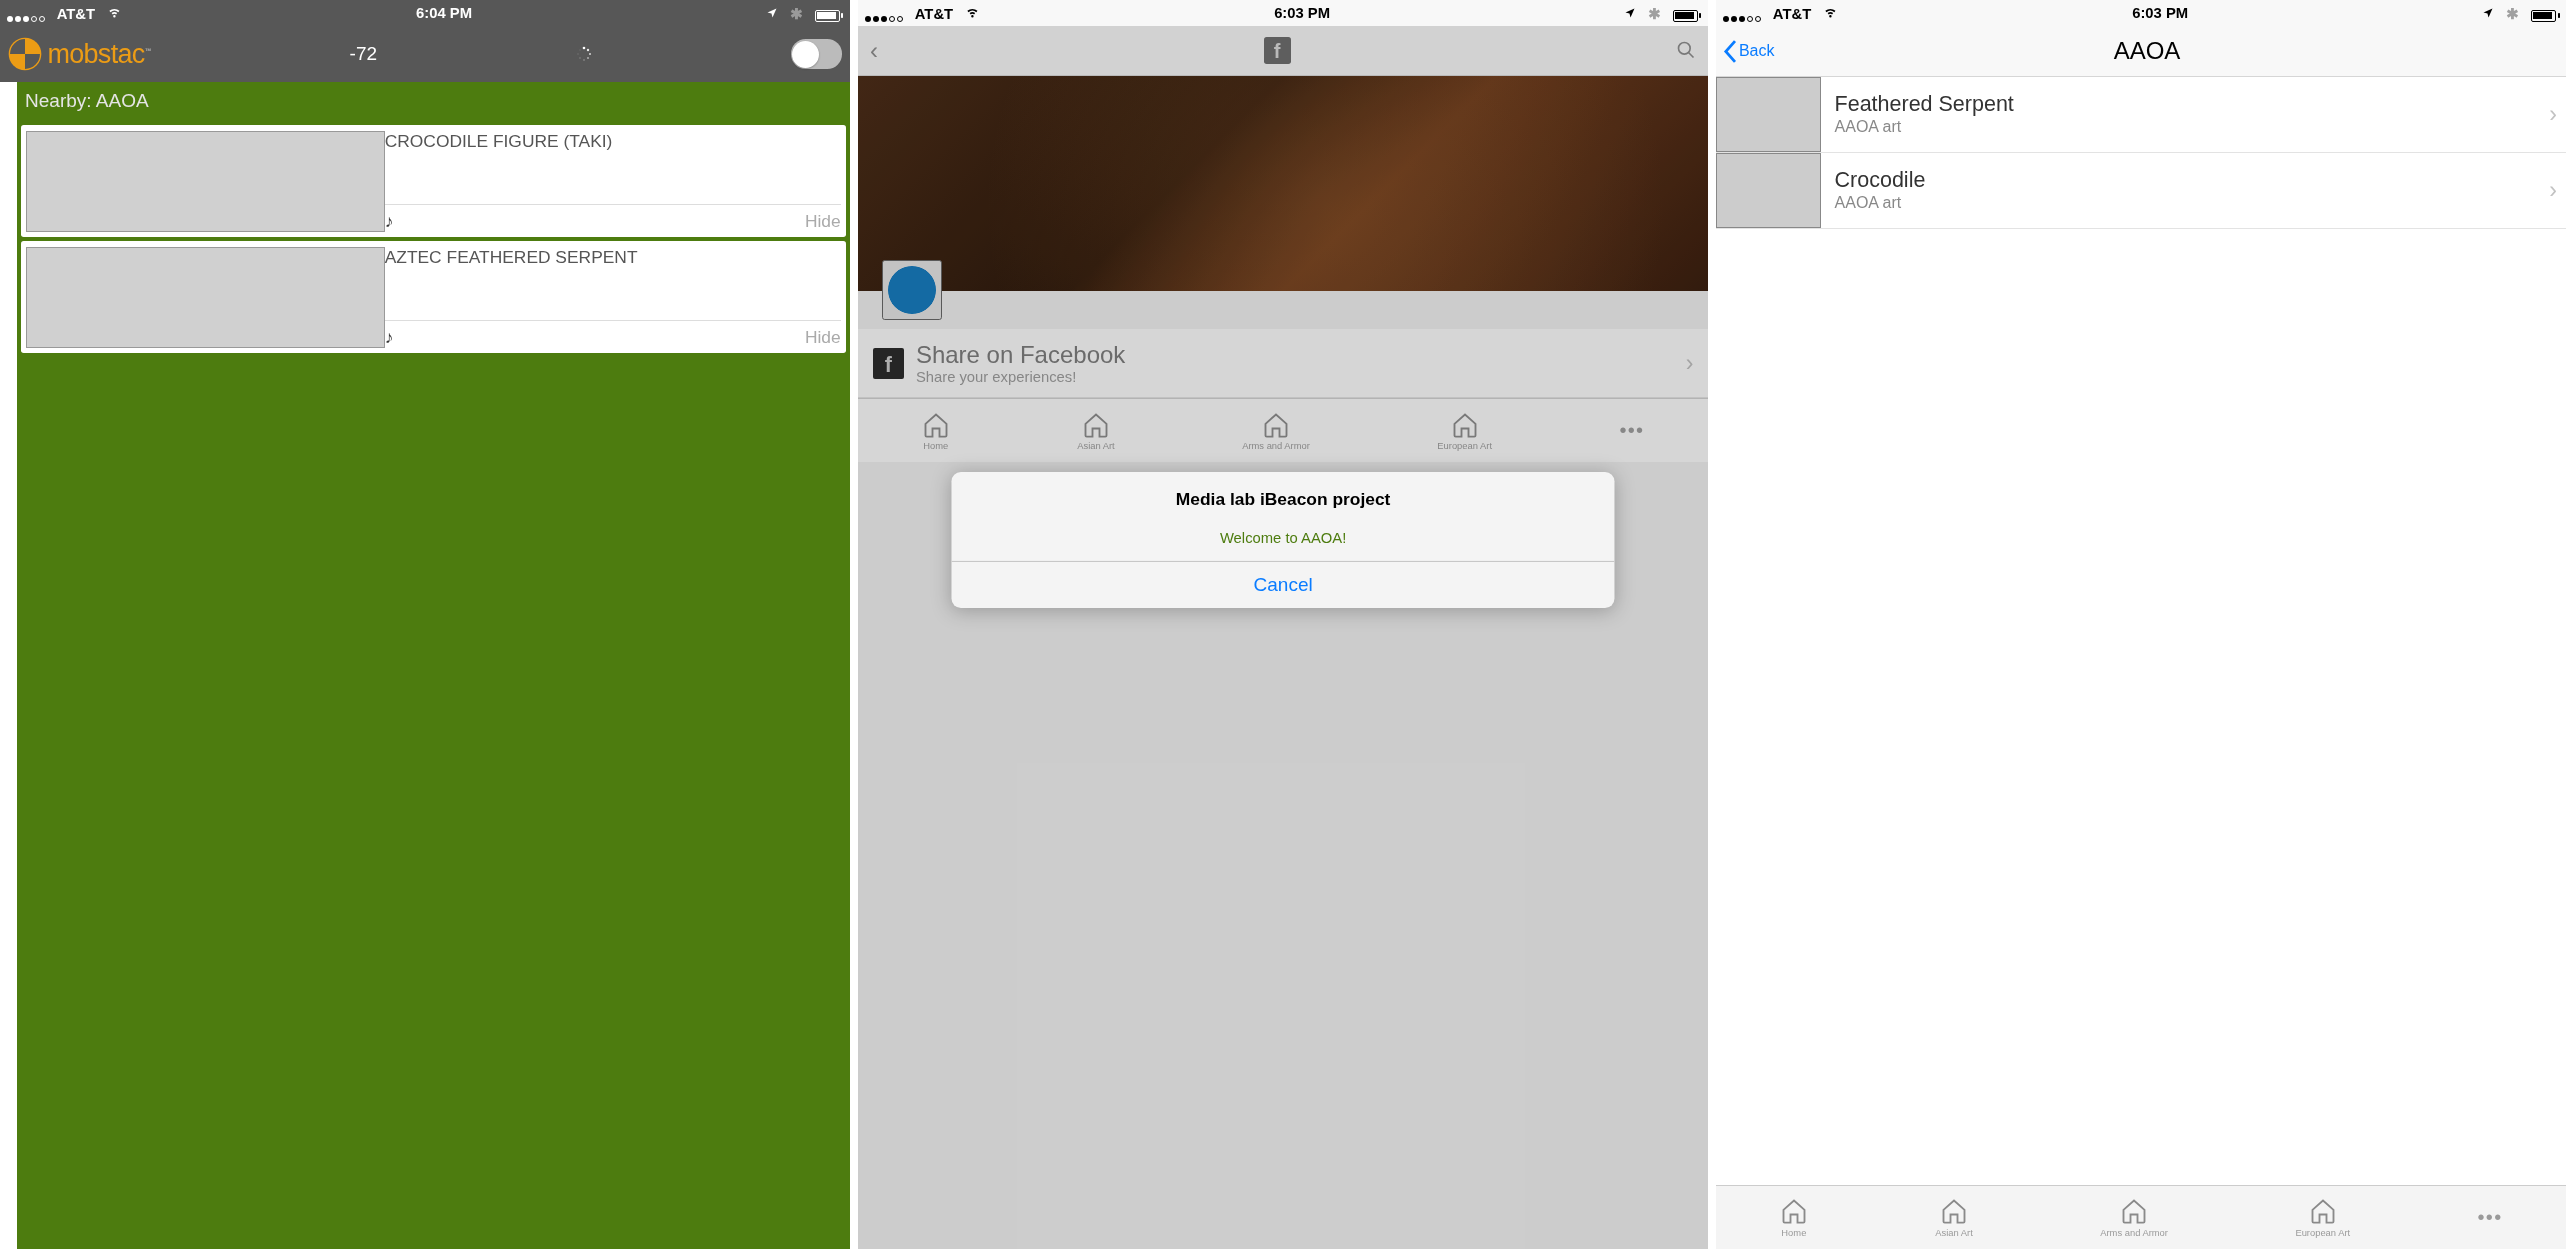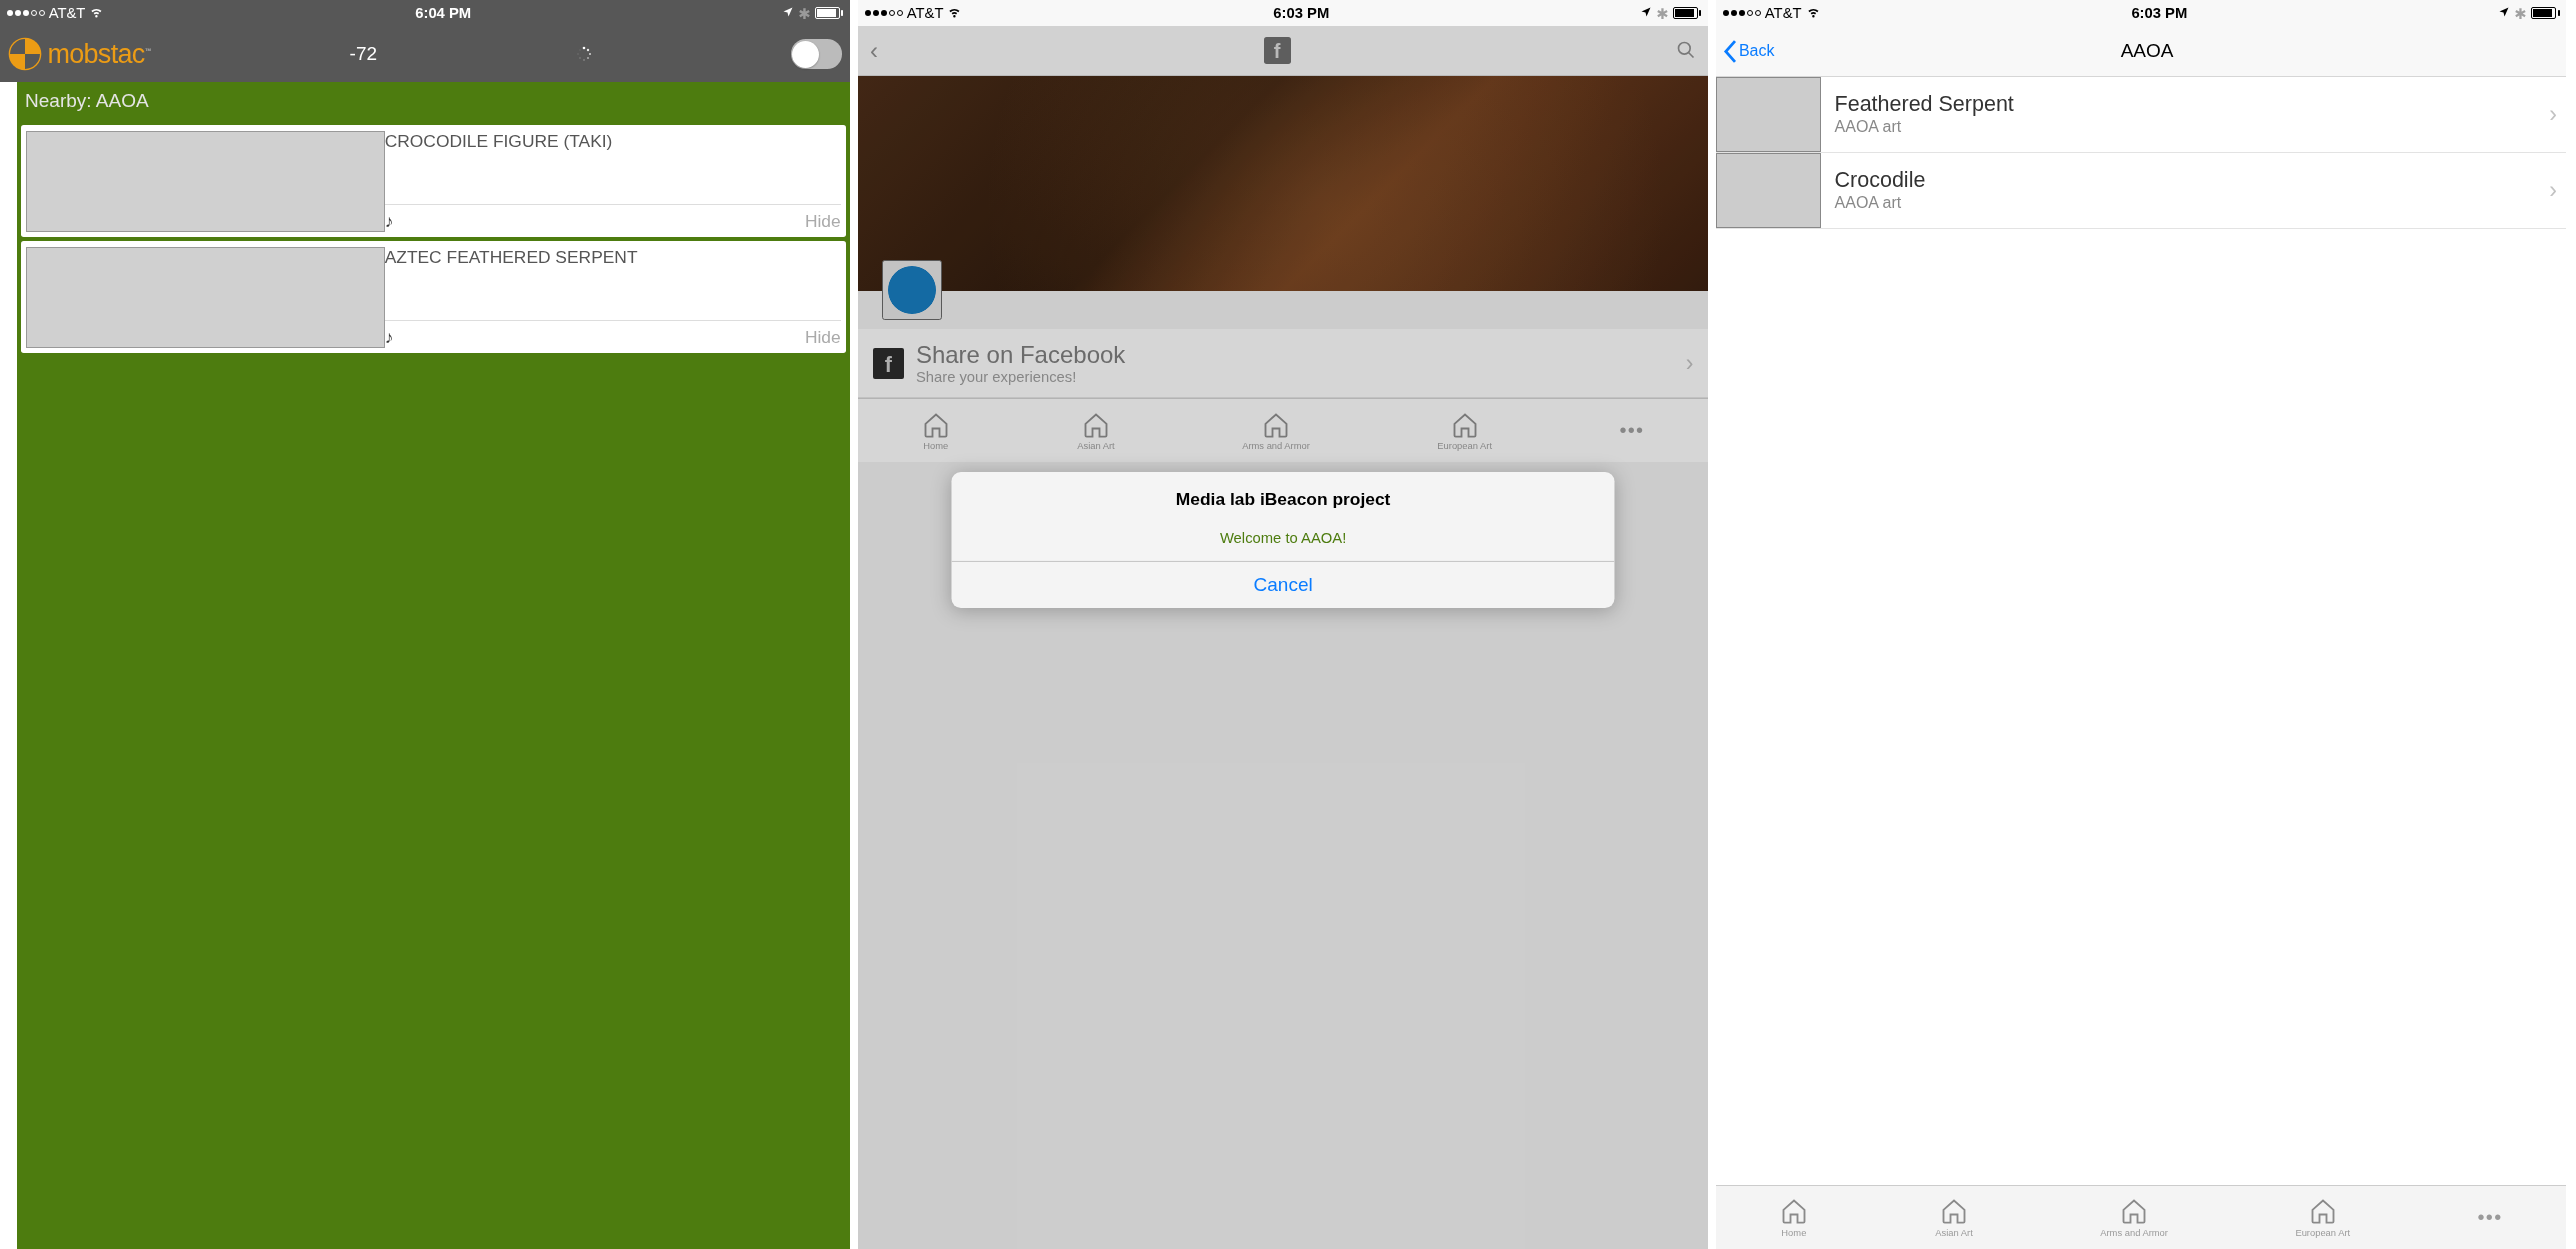--- a/index.html
+++ b/index.html
@@ -30,21 +30,21 @@
   height: 26px;
   display: flex;
   align-items: center;
   justify-content: space-between;
   padding: 0 6.7px;
   font-size: 14.8px;
   font-weight: 500;
 }
 .status-bar.dark { background:#575757; color:#fff; }
 .status-bar.light { background:#f8f8f8; color:#000; }
-.status-bar .sb-left, .status-bar .sb-right { display:flex; align-items:center; gap:4px; }
+.status-bar .sb-left, .status-bar .sb-right { display:flex; align-items:flex-end; gap:12px;font-weight:bold; }
 .status-bar .sb-center { font-weight:600; }
 
 .signal-dots { display:flex; gap:2px; }
 .signal-dots span { width:6px; height:6px; border-radius:50%; }
 .status-bar.dark .signal-dots span.full{ background:#fff; } 
 .status-bar.dark .signal-dots span.empty{ border:0.7px solid #fff; }
 .status-bar.light .signal-dots span.full{ background:#000; }
 .status-bar.light .signal-dots span.empty{ border:0.7px solid #000; }
 
 .battery { display:flex; align-items:center; gap:1.3px; }
@@ -130,21 +130,21 @@
 .alert .alert-title { font-weight:600; font-size:17.4px; color:#000; margin-bottom:20px; }
 .alert .alert-msg { font-size:14.8px; color:#4d7c0f; }
 .alert .alert-btns { display:flex; border-top:0.7px solid #c3c3c3; }
 .alert .alert-btn { flex:1; text-align:center; padding:12px 0; font-size:19px; color:#0a7cff; }
 .alert .alert-btn + .alert-btn { border-left:0.7px solid #c3c3c3; font-weight:600; }
 
 
 .p3-navbar { height:51px; background:#f8f8f8; border-bottom:0.7px solid #d6d6d6; display:flex; align-items:center; padding:0 6.7px; }
 .p3-back { display:flex; align-items:center; color:#0a7cff; font-size:16px; gap:1.3px; }
 .p3-back svg { width:14.8px; height:23px; }
-.p3-navtitle { flex:1; text-align:center; font-size:19px; color:#000; margin-left:-40px; }
+.p3-navtitle { flex:1; text-align:center; font-size:24px; color:#000; margin-left:-40px; }
 
 .p3-body { flex:1; background:#fff; }
 .p3-row { display:flex; align-items:center; height:76px; border-bottom:0.7px solid #e3e3e3; padding-right:9.4px; }
 .p3-row .thumb { width:105px; height:100%; background:#ccc; border:0.7px solid #888; }
 .p3-row .txt { padding-left:13.4px; }
 .p3-row .t1 { font-size:21.5px; color:#333; line-height:1.1; }
 .p3-row .t2 { font-size:16px; color:#888; margin-top:1.3px; }
 .p3-row .chev { margin-left:auto; color:#c2c2c2; font-size:23px; }
 
 .thumb3-serpent { background: radial-gradient(ellipse 70% 90% at 50% 65%, #181818 0 60%, #c4c7cc 62% 100%); }

